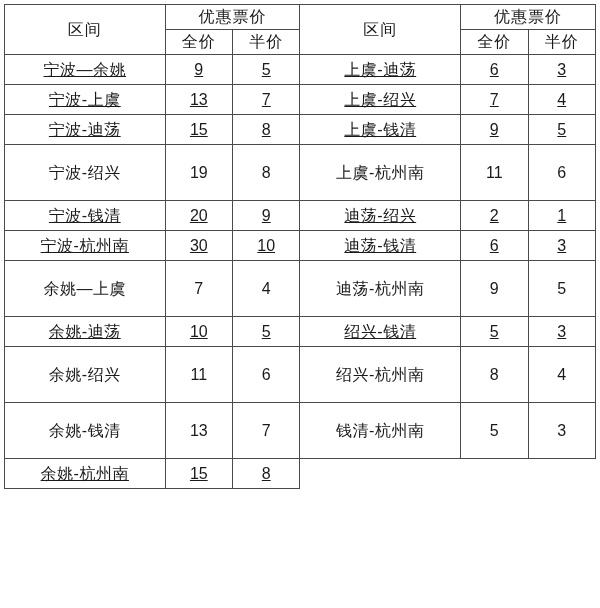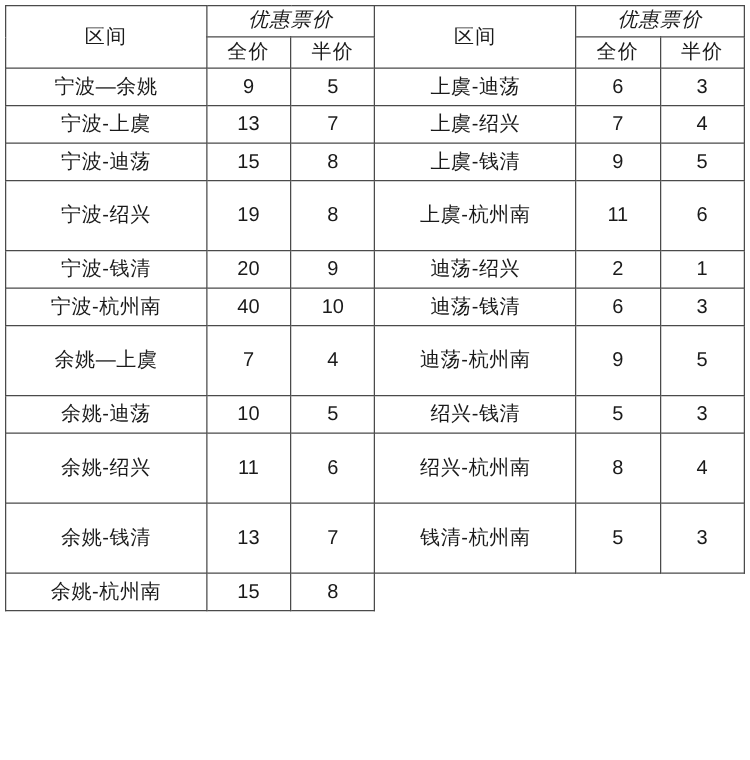--- a/index.html
+++ b/index.html
@@ -39,36 +39,35 @@
   }
   .col-seg { width: 138px; }
   .col-price { width: 58px; }
   .hdr-seg {
     font-size: 17px;
     letter-spacing: 1px;
   }
   .hdr-group {
     font-size: 16px;
     letter-spacing: 1px;
-    font-style: italic;
   }
   .hdr-sub {
     font-size: 16px;
     letter-spacing: 1px;
   }
   .seg-cell {
     font-size: 16px;
     letter-spacing: 0.5px;
     padding: 7px 4px;
   }
   .num-cell {
     font-size: 16px;
   }
   .tall { height: 56px; }
-  .std { height: 30px; }
+  .std { height: 30px; text-decoration: underline; }
   .spacer-cell {
     border: none !important;
   }
 </style>
 </head>
 <body>
 
 <div class="sheet">
   <table class="fare">
     <colgroup>
@@ -129,21 +128,21 @@
         <tr class="std">
           <td class="seg-cell">宁波-钱清</td>
           <td class="num-cell">20</td>
           <td class="num-cell">9</td>
           <td class="seg-cell">迪荡-绍兴</td>
           <td class="num-cell">2</td>
           <td class="num-cell">1</td>
         </tr>
         <tr class="std">
           <td class="seg-cell">宁波-杭州南</td>
-          <td class="num-cell">40</td>
+          <td class="num-cell">30</td>
           <td class="num-cell">10</td>
           <td class="seg-cell">迪荡-钱清</td>
           <td class="num-cell">6</td>
           <td class="num-cell">3</td>
         </tr>
         <tr class="tall">
           <td class="seg-cell">余姚—上虞</td>
           <td class="num-cell">7</td>
           <td class="num-cell">4</td>
           <td class="seg-cell">迪荡-杭州南</td>

